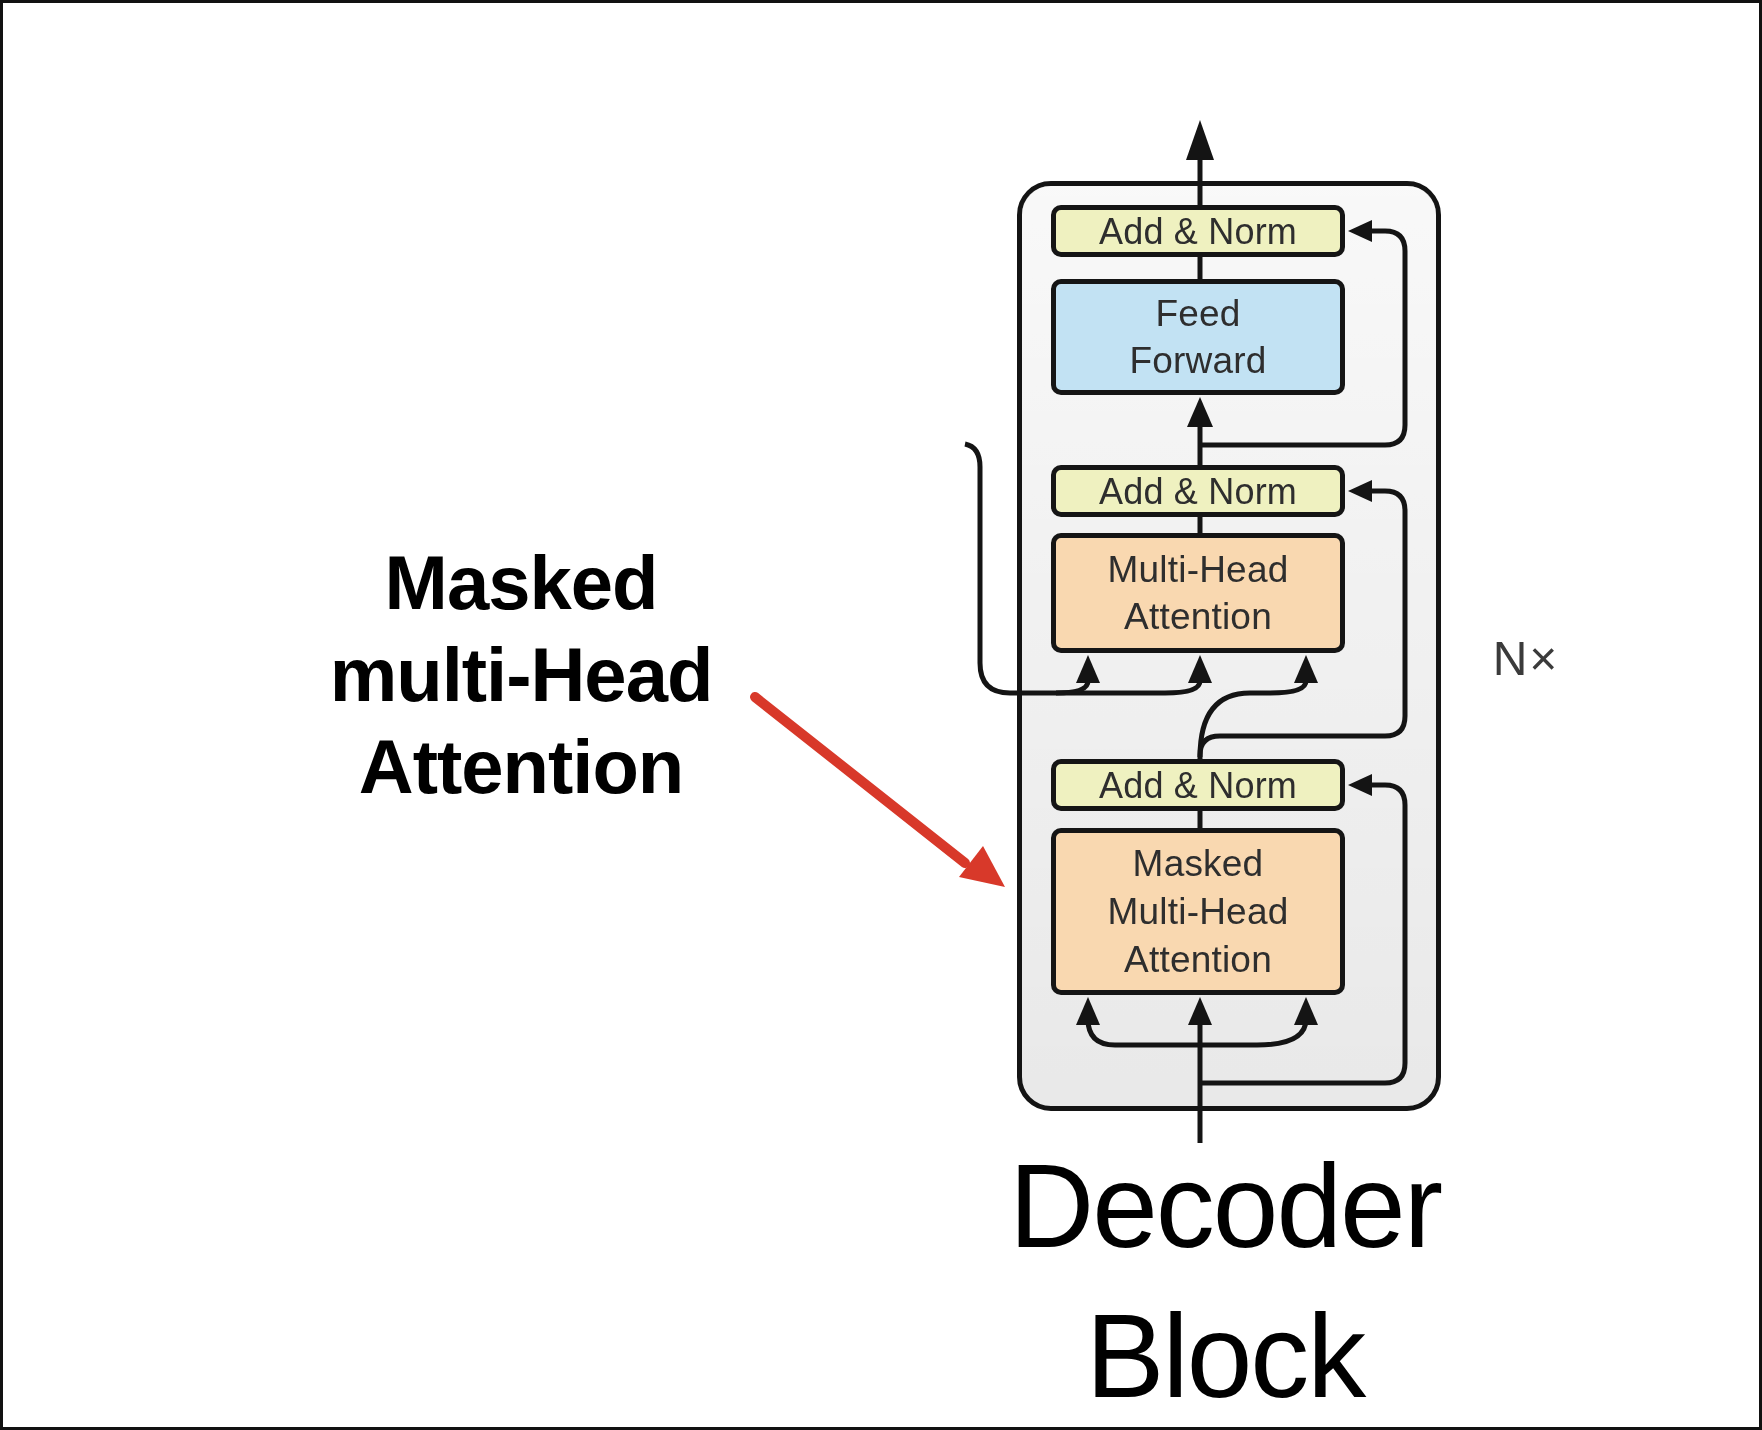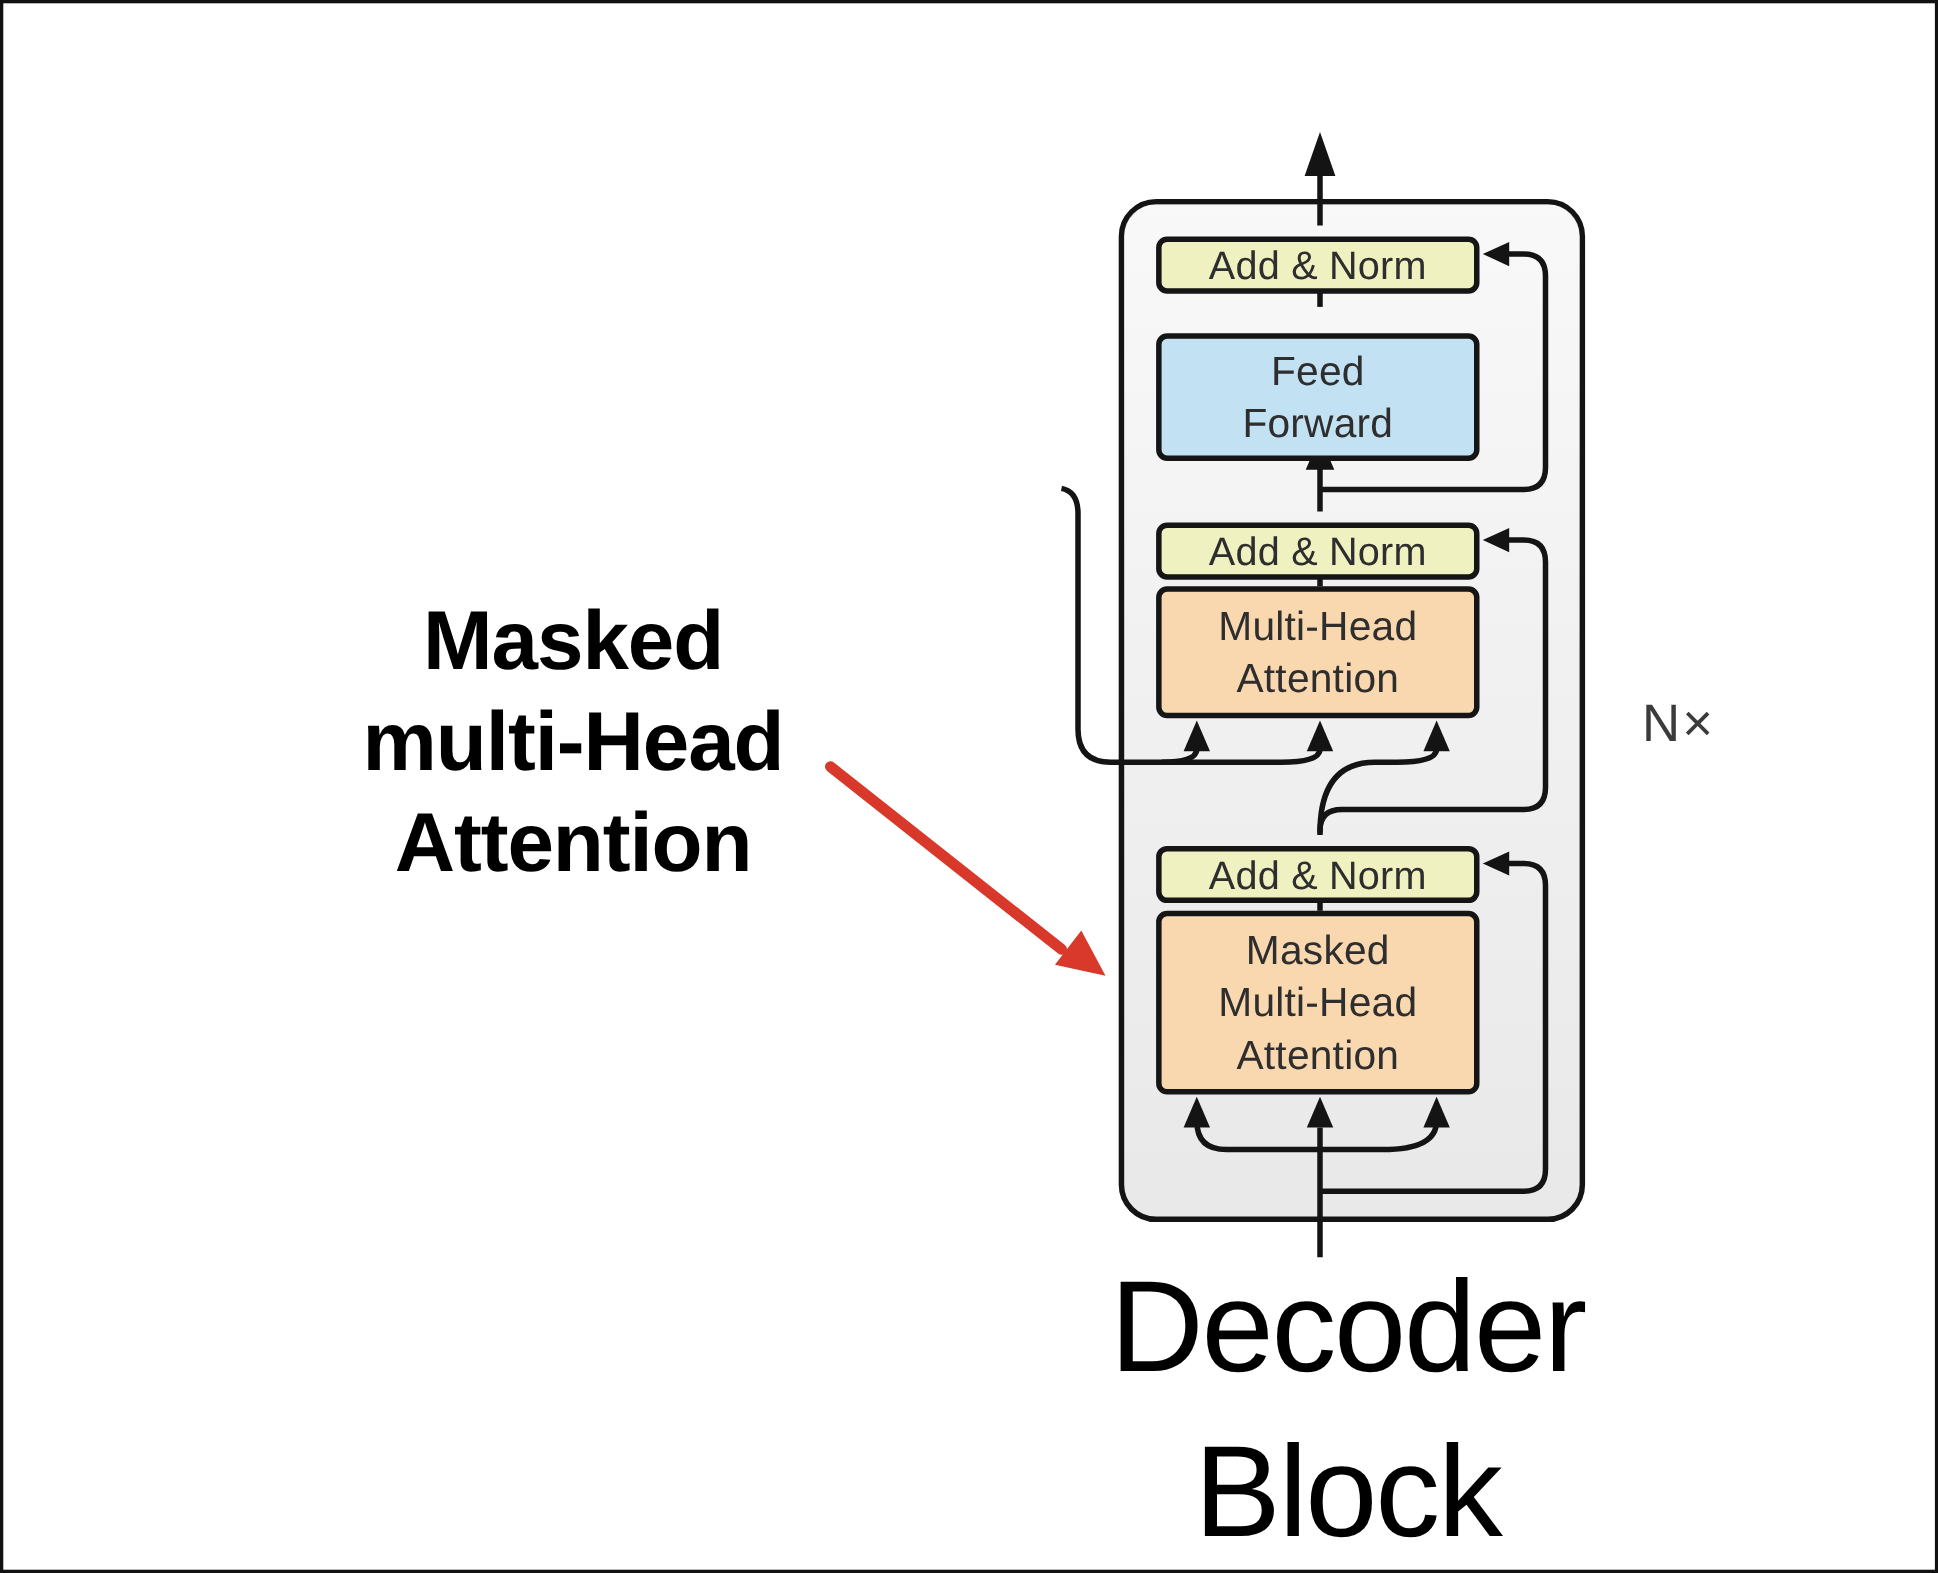--- a/index.html
+++ b/index.html
@@ -36,23 +36,23 @@
     border:5px solid #151515;
     border-radius:10px;
     display:flex;align-items:center;justify-content:center;
     text-align:center;
     white-space:pre-line;
     color:#2e2e2e;
     font-size:37px;line-height:47px;
     letter-spacing:.2px;
     z-index:3;
   }
-  .block.slim{font-size:36px;margin-top:10px;}
+  .block.slim{font-size:36px;}
   .b-addnorm-1{top:202px;height:52px;}
-  .b-ff{top:276px;height:116px;margin-top:24px;}
+  .b-ff{top:276px;height:116px;}
   .b-addnorm-2{top:462px;height:52px;}
   .b-mha{top:530px;height:120px;}
   .b-addnorm-3{top:756px;height:52px;}
   .b-mmha{top:825px;height:167px;line-height:48px;}
   .nx-label{
     position:absolute;left:1468px;top:628px;width:110px;
     font-size:48px;color:#3b3b3b;text-align:center;
     z-index:4;letter-spacing:2px;
   }
   .annotation-label{

